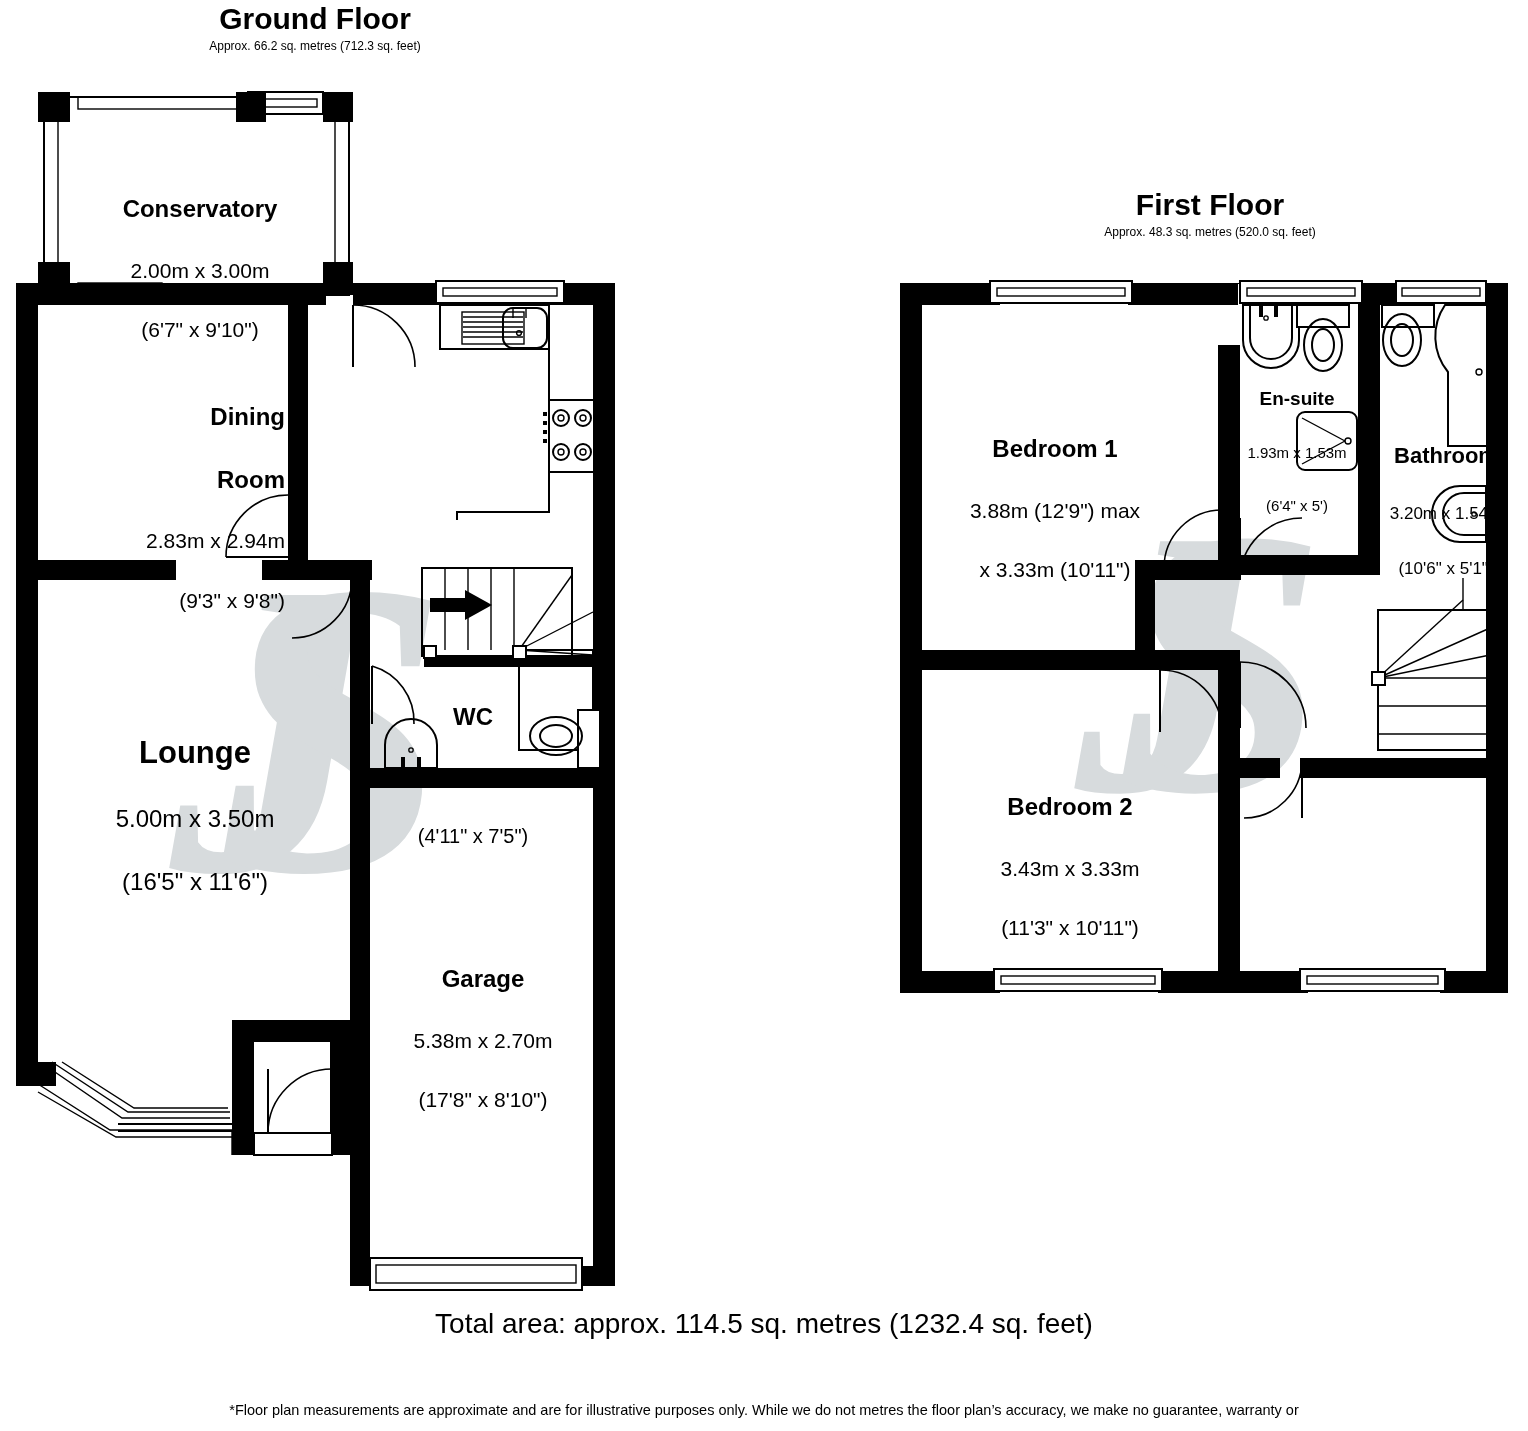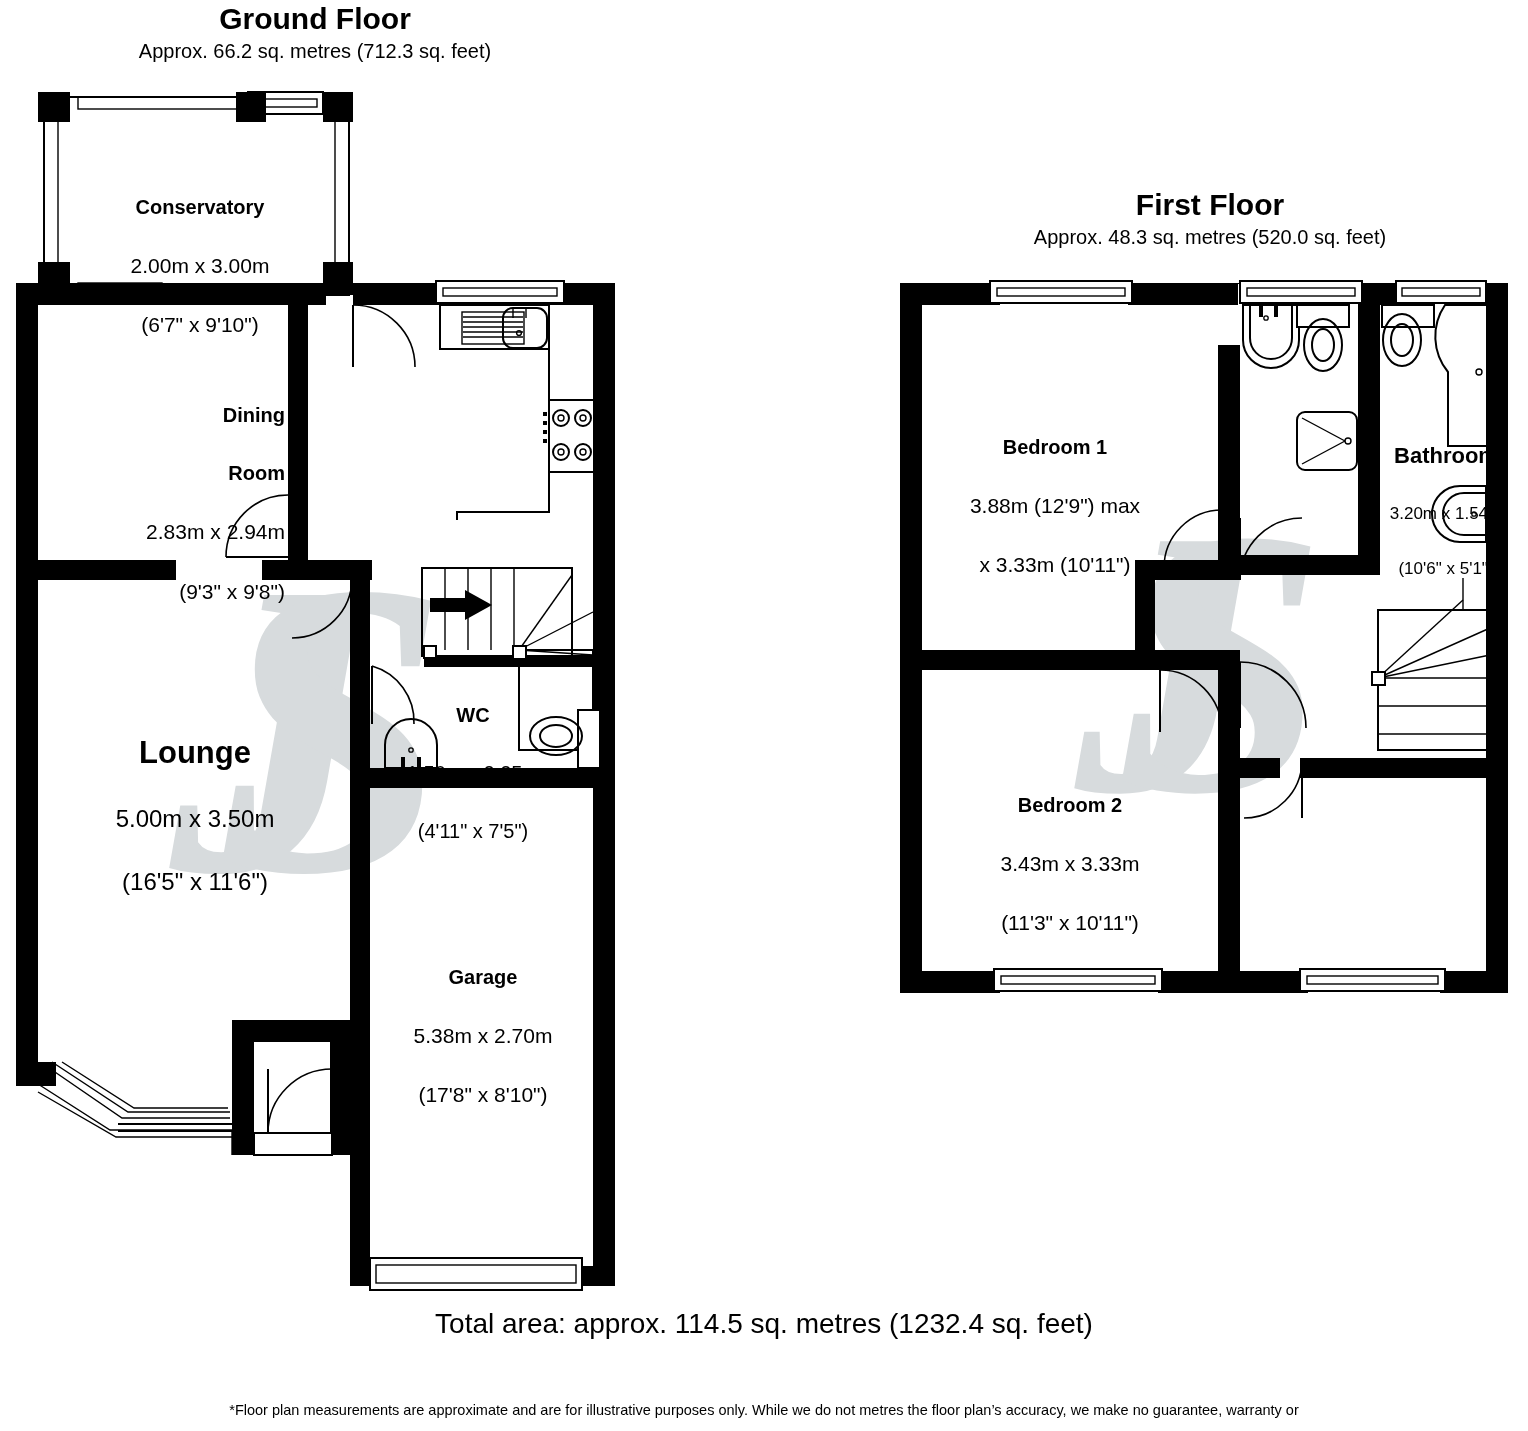--- a/index.html
+++ b/index.html
@@ -32,25 +32,25 @@
     text-align: center;
     white-space: pre;
     line-height: 1.12;
   }
   .floor-title {
     font-size: 30px;
     font-weight: bold;
     letter-spacing: 0px;
   }
   .floor-sub {
-    font-size: 20px;
+    font-size: 12px;
     font-weight: normal;
   }
   .room-name {
-    font-size: 20px;
+    font-size: 24px;
     font-weight: bold;
   }
   .room-name-sm {
     font-size: 19px;
     font-weight: bold;
   }
   .room-dims {
     font-size: 21px;
     font-weight: normal;
   }
@@ -453,20 +453,25 @@
 
   <div class="txt floor-title" style="left:1000px; top:188px; width:420px;">First Floor</div>
   <div class="txt floor-sub" style="left:1000px; top:226px; width:420px;">Approx. 48.3 sq. metres (520.0 sq. feet)</div>
 
   <div class="txt label-block" style="left:930px; top:400px; width:250px;">
     <div class="room-name">Bedroom 1</div>
     <div class="room-dims">3.88m (12'9") max</div>
     <div class="room-dims">x 3.33m (10'11")</div>
   </div>
 
+  <div class="txt label-block" style="left:1222px; top:352px; width:150px;">
+    <div class="room-name-sm">En-suite</div>
+    <div class="room-dims-sm">1.93m x 1.53m</div>
+    <div class="room-dims-sm">(6'4" x 5')</div>
+  </div>
 
   <div class="txt label-block" style="left:1364px; top:408px; width:164px;">
     <div class="room-name-sm" style="font-size:22px;">Bathroom</div>
     <div class="room-dims-sm" style="font-size:17px;">3.20m x 1.54m</div>
     <div class="room-dims-sm" style="font-size:17px;">(10'6" x 5'1")</div>
   </div>
 
   <div class="txt label-block" style="left:955px; top:758px; width:230px;">
     <div class="room-name">Bedroom 2</div>
     <div class="room-dims">3.43m x 3.33m</div>

